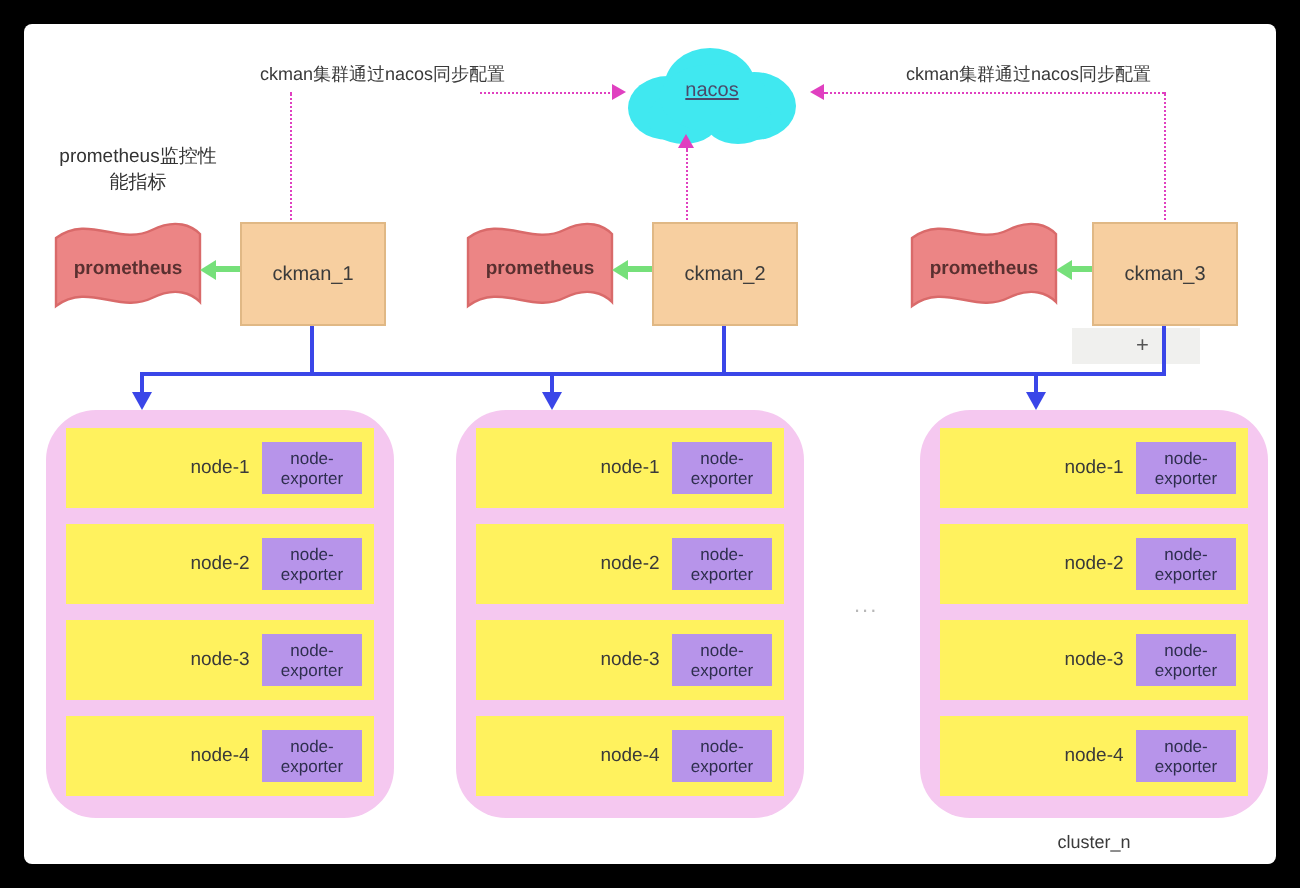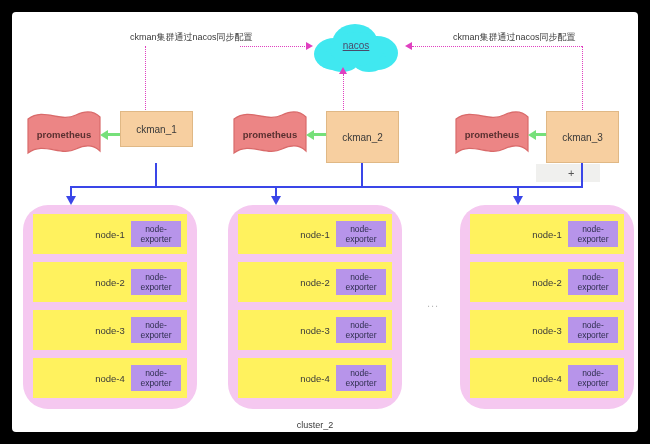--- a/index.html
+++ b/index.html
@@ -237,32 +237,36 @@
       <div class="dot-v" style="left:570px; top:34px; height:66px;"></div>
       <div class="dot-h" style="left:400px; top:34px; width:170px;"></div>
       <div class="arrow-l" style="left:393px; top:29.5px;"></div>
     </div>
 
     <div>
       <div class="dot-v" style="left:331px; top:62px; height:38px;"></div>
       <div class="arrow-u" style="left:326.5px; top:55px;"></div>
     </div>
 
+    <div class="note" style="left:2px; top:60px; width:110px;">
+      <div>prometheus监控性</div>
+      <div>能指标</div>
+    </div>
 
     <div>
       <svg class="flag" style="left:12px; top:97px;" width="80" height="52" viewBox="0 0 80 52">
         <path d="M4 10 C20 -2, 36 14, 52 6 C64 0, 72 4, 76 8 L76 42
                  C72 38, 64 34, 52 40 C36 48, 20 32, 4 44 Z" fill="#ec8585" stroke="#d96a6a" stroke-width="1.2"></path>
       </svg>
       <div class="flag-label" style="left:12px; top:117px; width:80px;">prometheus</div>
 
       <div class="greenline" style="left:96px; top:121px; width:18px;"></div>
       <div class="green-arrow-l" style="left:88px; top:117.5px;"></div>
 
-      <div class="ckman" style="left:108px; top:99px; width:73px; height:36px;">
+      <div class="ckman" style="left:108px; top:99px; width:73px; height:52px;">
         <span>ckman_1</span>
       </div>
     </div>
 
     <div>
       <svg class="flag" style="left:218px; top:97px;" width="80" height="52" viewBox="0 0 80 52">
         <path d="M4 10 C20 -2, 36 14, 52 6 C64 0, 72 4, 76 8 L76 42
                  C72 38, 64 34, 52 40 C36 48, 20 32, 4 44 Z" fill="#ec8585" stroke="#d96a6a" stroke-width="1.2"></path>
       </svg>
       <div class="flag-label" style="left:218px; top:117px; width:80px;">prometheus</div>
@@ -348,21 +352,20 @@
         <span class="node-label">node-3</span>
         <div class="exporter" style="left:98px; top:7px; width:50px; height:26px;">node-
 exporter</div>
       </div>
       <div class="node-row" style="left:10px; top:153px; width:154px; height:40px;">
         <span class="node-label">node-4</span>
         <div class="exporter" style="left:98px; top:7px; width:50px; height:26px;">node-
 exporter</div>
       </div>
     </div>
-    <div class="cluster-caption" style="left:216px; top:408px; width:174px;">cluster_2</div>
 
     <div class="ellipsis" style="left:415px; top:285px;">...</div>
 
     <div class="cluster" style="left:448px; top:193px; width:174px; height:204px;">
       <div class="node-row" style="left:10px; top:9px; width:154px; height:40px;">
         <span class="node-label">node-1</span>
         <div class="exporter" style="left:98px; top:7px; width:50px; height:26px;">node-
 exporter</div>
       </div>
       <div class="node-row" style="left:10px; top:57px; width:154px; height:40px;">
@@ -374,15 +377,16 @@
         <span class="node-label">node-3</span>
         <div class="exporter" style="left:98px; top:7px; width:50px; height:26px;">node-
 exporter</div>
       </div>
       <div class="node-row" style="left:10px; top:153px; width:154px; height:40px;">
         <span class="node-label">node-4</span>
         <div class="exporter" style="left:98px; top:7px; width:50px; height:26px;">node-
 exporter</div>
       </div>
     </div>
+    <div class="cluster-caption" style="left:448px; top:404px; width:174px;">cluster_n</div>
 
   </div>
 </div>
 
 </body></html>

